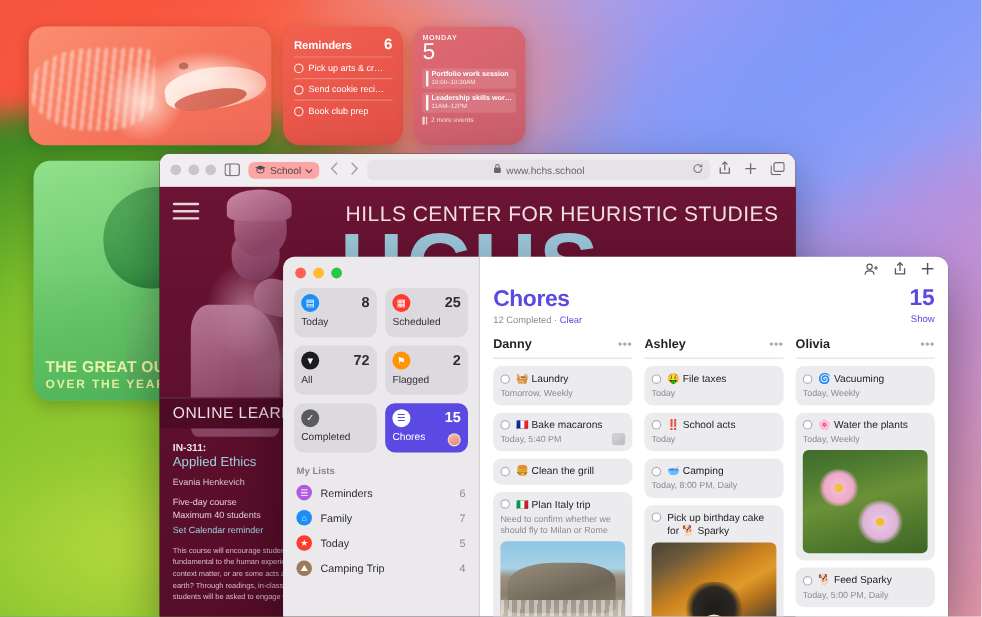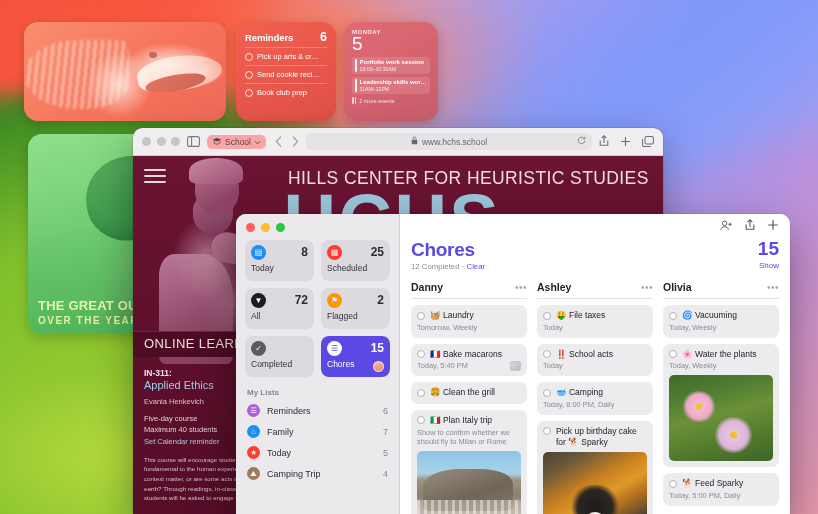--- a/index.html
+++ b/index.html
@@ -749,21 +749,21 @@
             <div class="ra-task-row">
               <span class="ra-circle"></span>
               <span class="ra-task-title"><span>🍔</span> <span>Clean the grill</span></span>
             </div>
           </div>
           <div class="ra-task">
             <div class="ra-task-row">
               <span class="ra-circle"></span>
               <span class="ra-task-title"><span>🇮🇹</span> <span>Plan Italy trip</span></span>
             </div>
-            <div class="ra-task-sub">Show to confirm whether we should fly to Milan or Rome</div>
+            <div class="ra-task-sub">Need to confirm whether we should fly to Milan or Rome</div>
             <div class="ra-photo photo-italy"></div>
           </div>
         </div>
 
         <div class="ra-col">
           <div class="ra-col-head">
             <span class="ra-col-name">Ashley</span>
             <span class="ra-ellipsis">•••</span>
           </div>
           <div class="ra-task">

